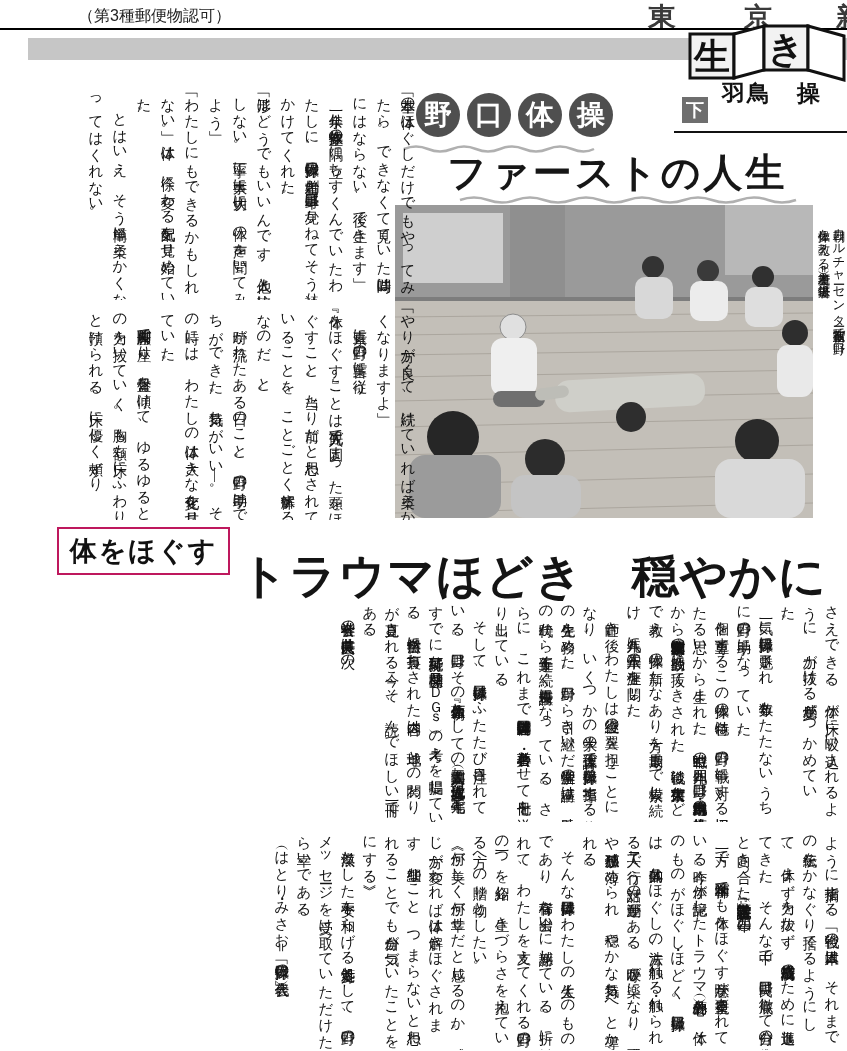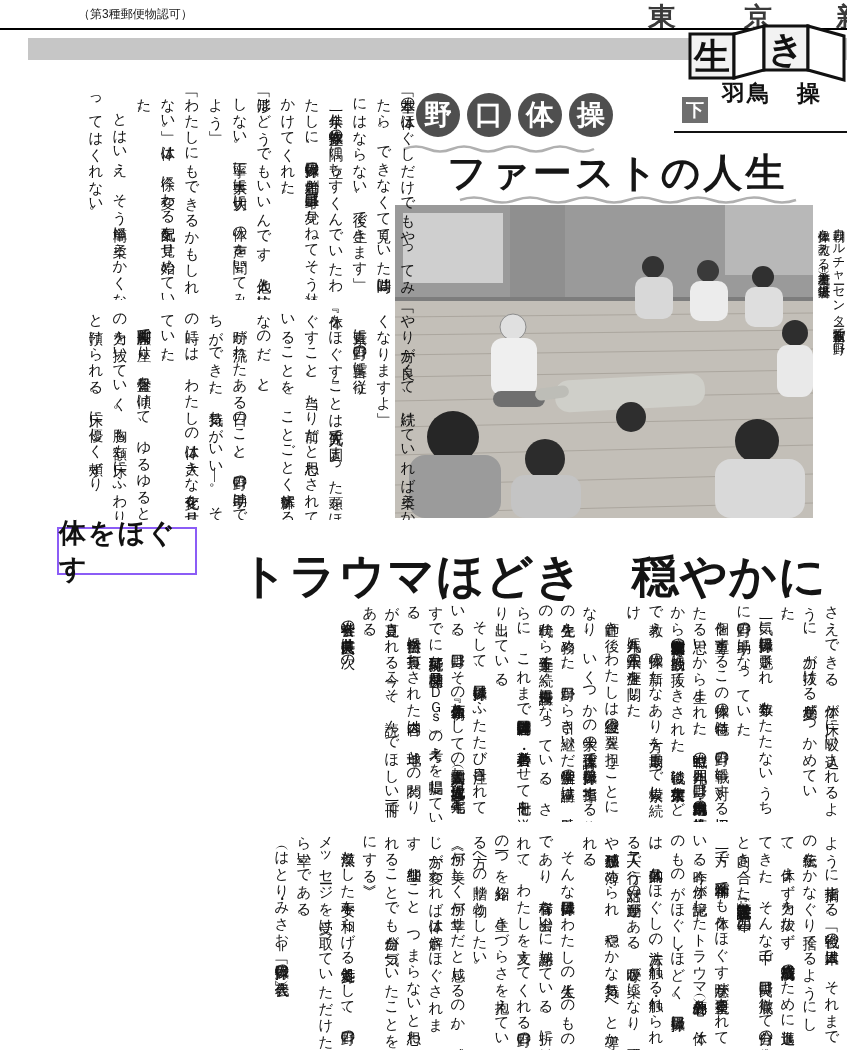--- a/index.html
+++ b/index.html
@@ -1,21 +1,21 @@
 <!DOCTYPE html>
 <html lang="ja"><head>
 <meta charset="utf-8">
 <style>
   html,body{margin:0;padding:0;background:#fff;}
   .page{
     position:relative;width:847px;height:1051px;overflow:hidden;background:#fff;
     font-family:"Liberation Serif","DejaVu Serif",serif;color:#111;
   }
   
-  .permit{position:absolute;left:78px;top:6px;font-size:12px;color:#222;
+  .permit{position:absolute;left:78px;top:6px;font-size:16px;color:#222;
     font-family:"Liberation Sans","DejaVu Sans",sans-serif;}
   .masthead{position:absolute;top:-2px;left:640px;width:220px;height:30px;}
   .masthead span{position:absolute;font-size:28px;font-weight:bold;color:#3a3a3a;
     transform:scaleY(.95);letter-spacing:0;}
   .masthead .m0{left:8px;}
   .masthead .m1{left:104px;}
   .masthead .m2{left:196px;}
   .top-rule{position:absolute;left:0;top:28px;width:847px;border-top:2px solid #000;}
   .section-bar{position:absolute;left:28px;top:38px;width:819px;height:22px;background:#c6c6c6;}
   .iki-tab{position:absolute;left:686px;top:22px;}
@@ -33,21 +33,21 @@
     font-family:"Liberation Sans","DejaVu Sans",sans-serif;letter-spacing:2px;}
   .author-rule{position:absolute;left:674px;top:131px;width:173px;border-top:2px solid #111;}
   .subtitle{position:absolute;left:447px;top:146px;font-size:39px;font-weight:700;color:#161616;
     font-family:"Liberation Sans","DejaVu Sans",sans-serif;letter-spacing:3px;}
   
   .photo{position:absolute;left:395px;top:205px;width:418px;height:313px;background:#b8b4ae;}
   .caption{position:absolute;left:816px;top:220px;width:30px;height:310px;
     writing-mode:vertical-rl;text-orientation:mixed;font-size:12.5px;line-height:15px;color:#111;}
   .caption p{margin:0;text-indent:0;}
   
-  .kicker{position:absolute;left:57px;top:527px;width:140px;height:48px;border:2px solid #8b5cf6;
+  .kicker{position:absolute;left:57px;top:527px;width:173px;height:48px;border:2px solid #be185d;
     box-sizing:border-box;display:flex;align-items:center;justify-content:center;
     font-family:"Liberation Sans","DejaVu Sans",sans-serif;font-weight:bold;font-size:27px;letter-spacing:2px;}
   .headline{position:absolute;left:240px;top:512px;font-size:47px;font-weight:bold;color:#141414;
     font-family:"Liberation Serif","DejaVu Serif",serif;letter-spacing:1px;white-space:nowrap;margin-top:33px;}
   
   .vblock{position:absolute;writing-mode:vertical-rl;text-orientation:mixed;
     font-size:14.5px;color:#131313;overflow:hidden;}
   .vblock p{margin:0;text-indent:1em;}
   .vblock p.q,.vblock p.cont{text-indent:0;}
   .band-t1{left:2px;top:88px;width:418px;height:212px;line-height:24px;}

